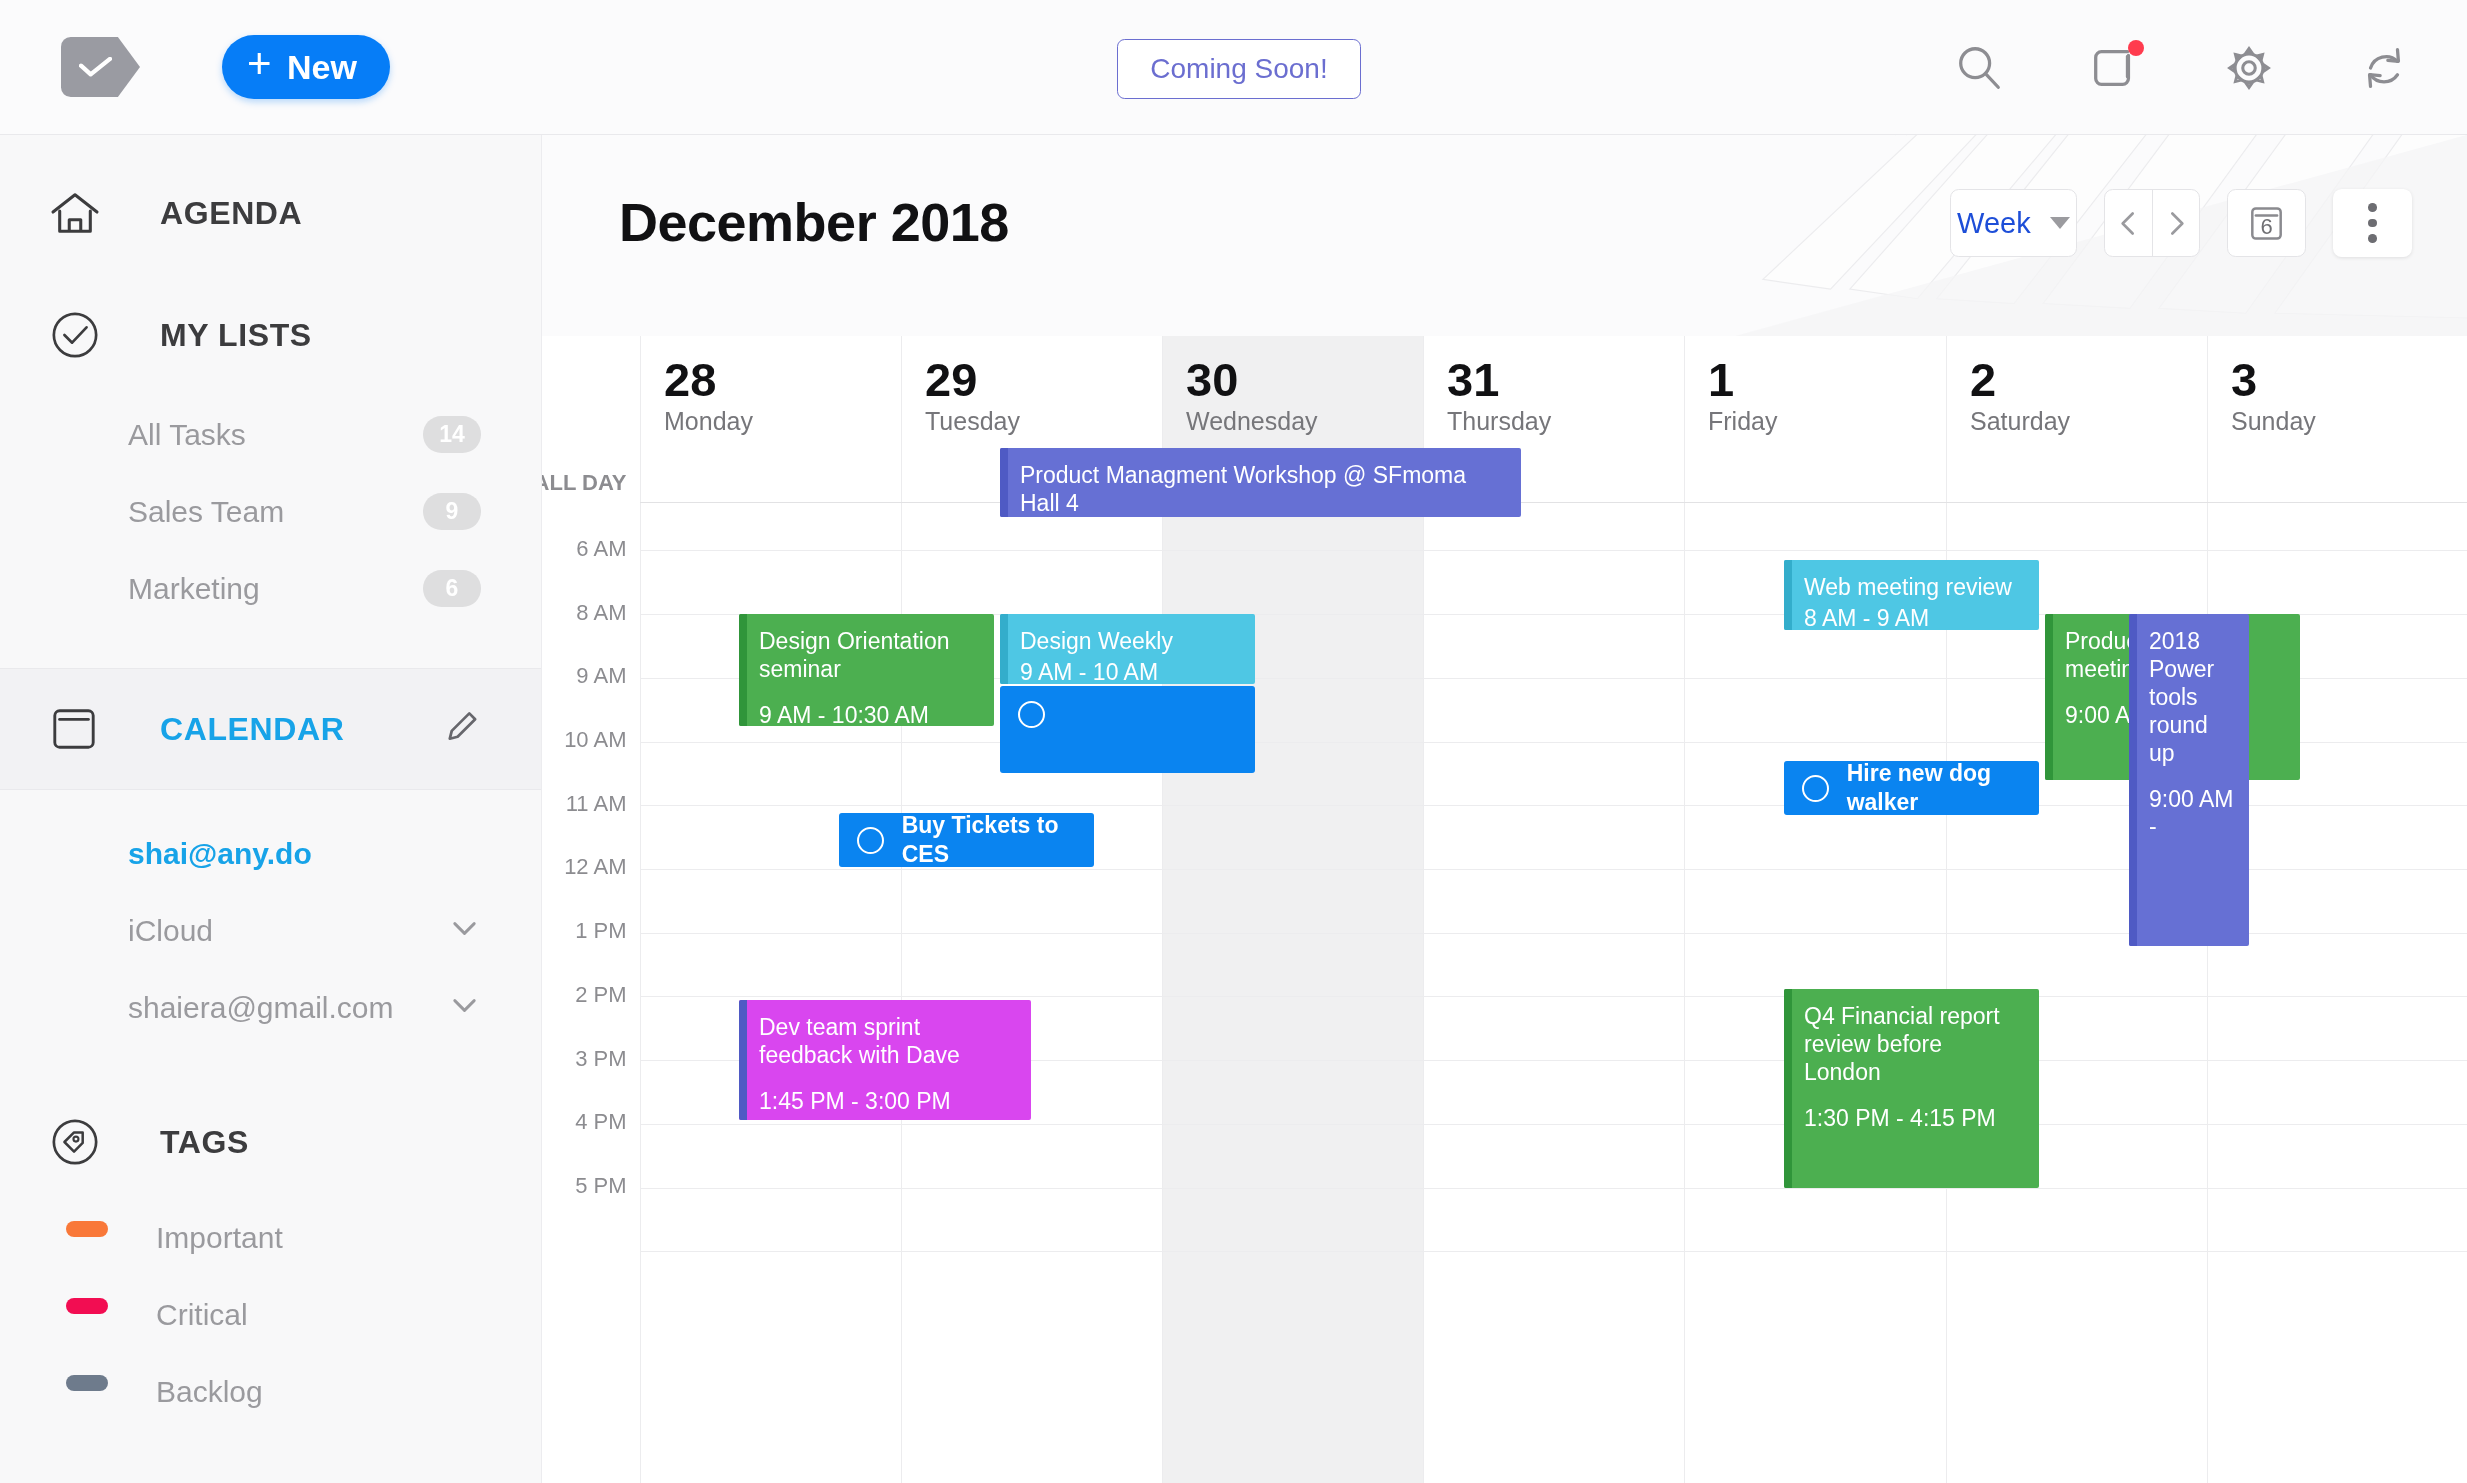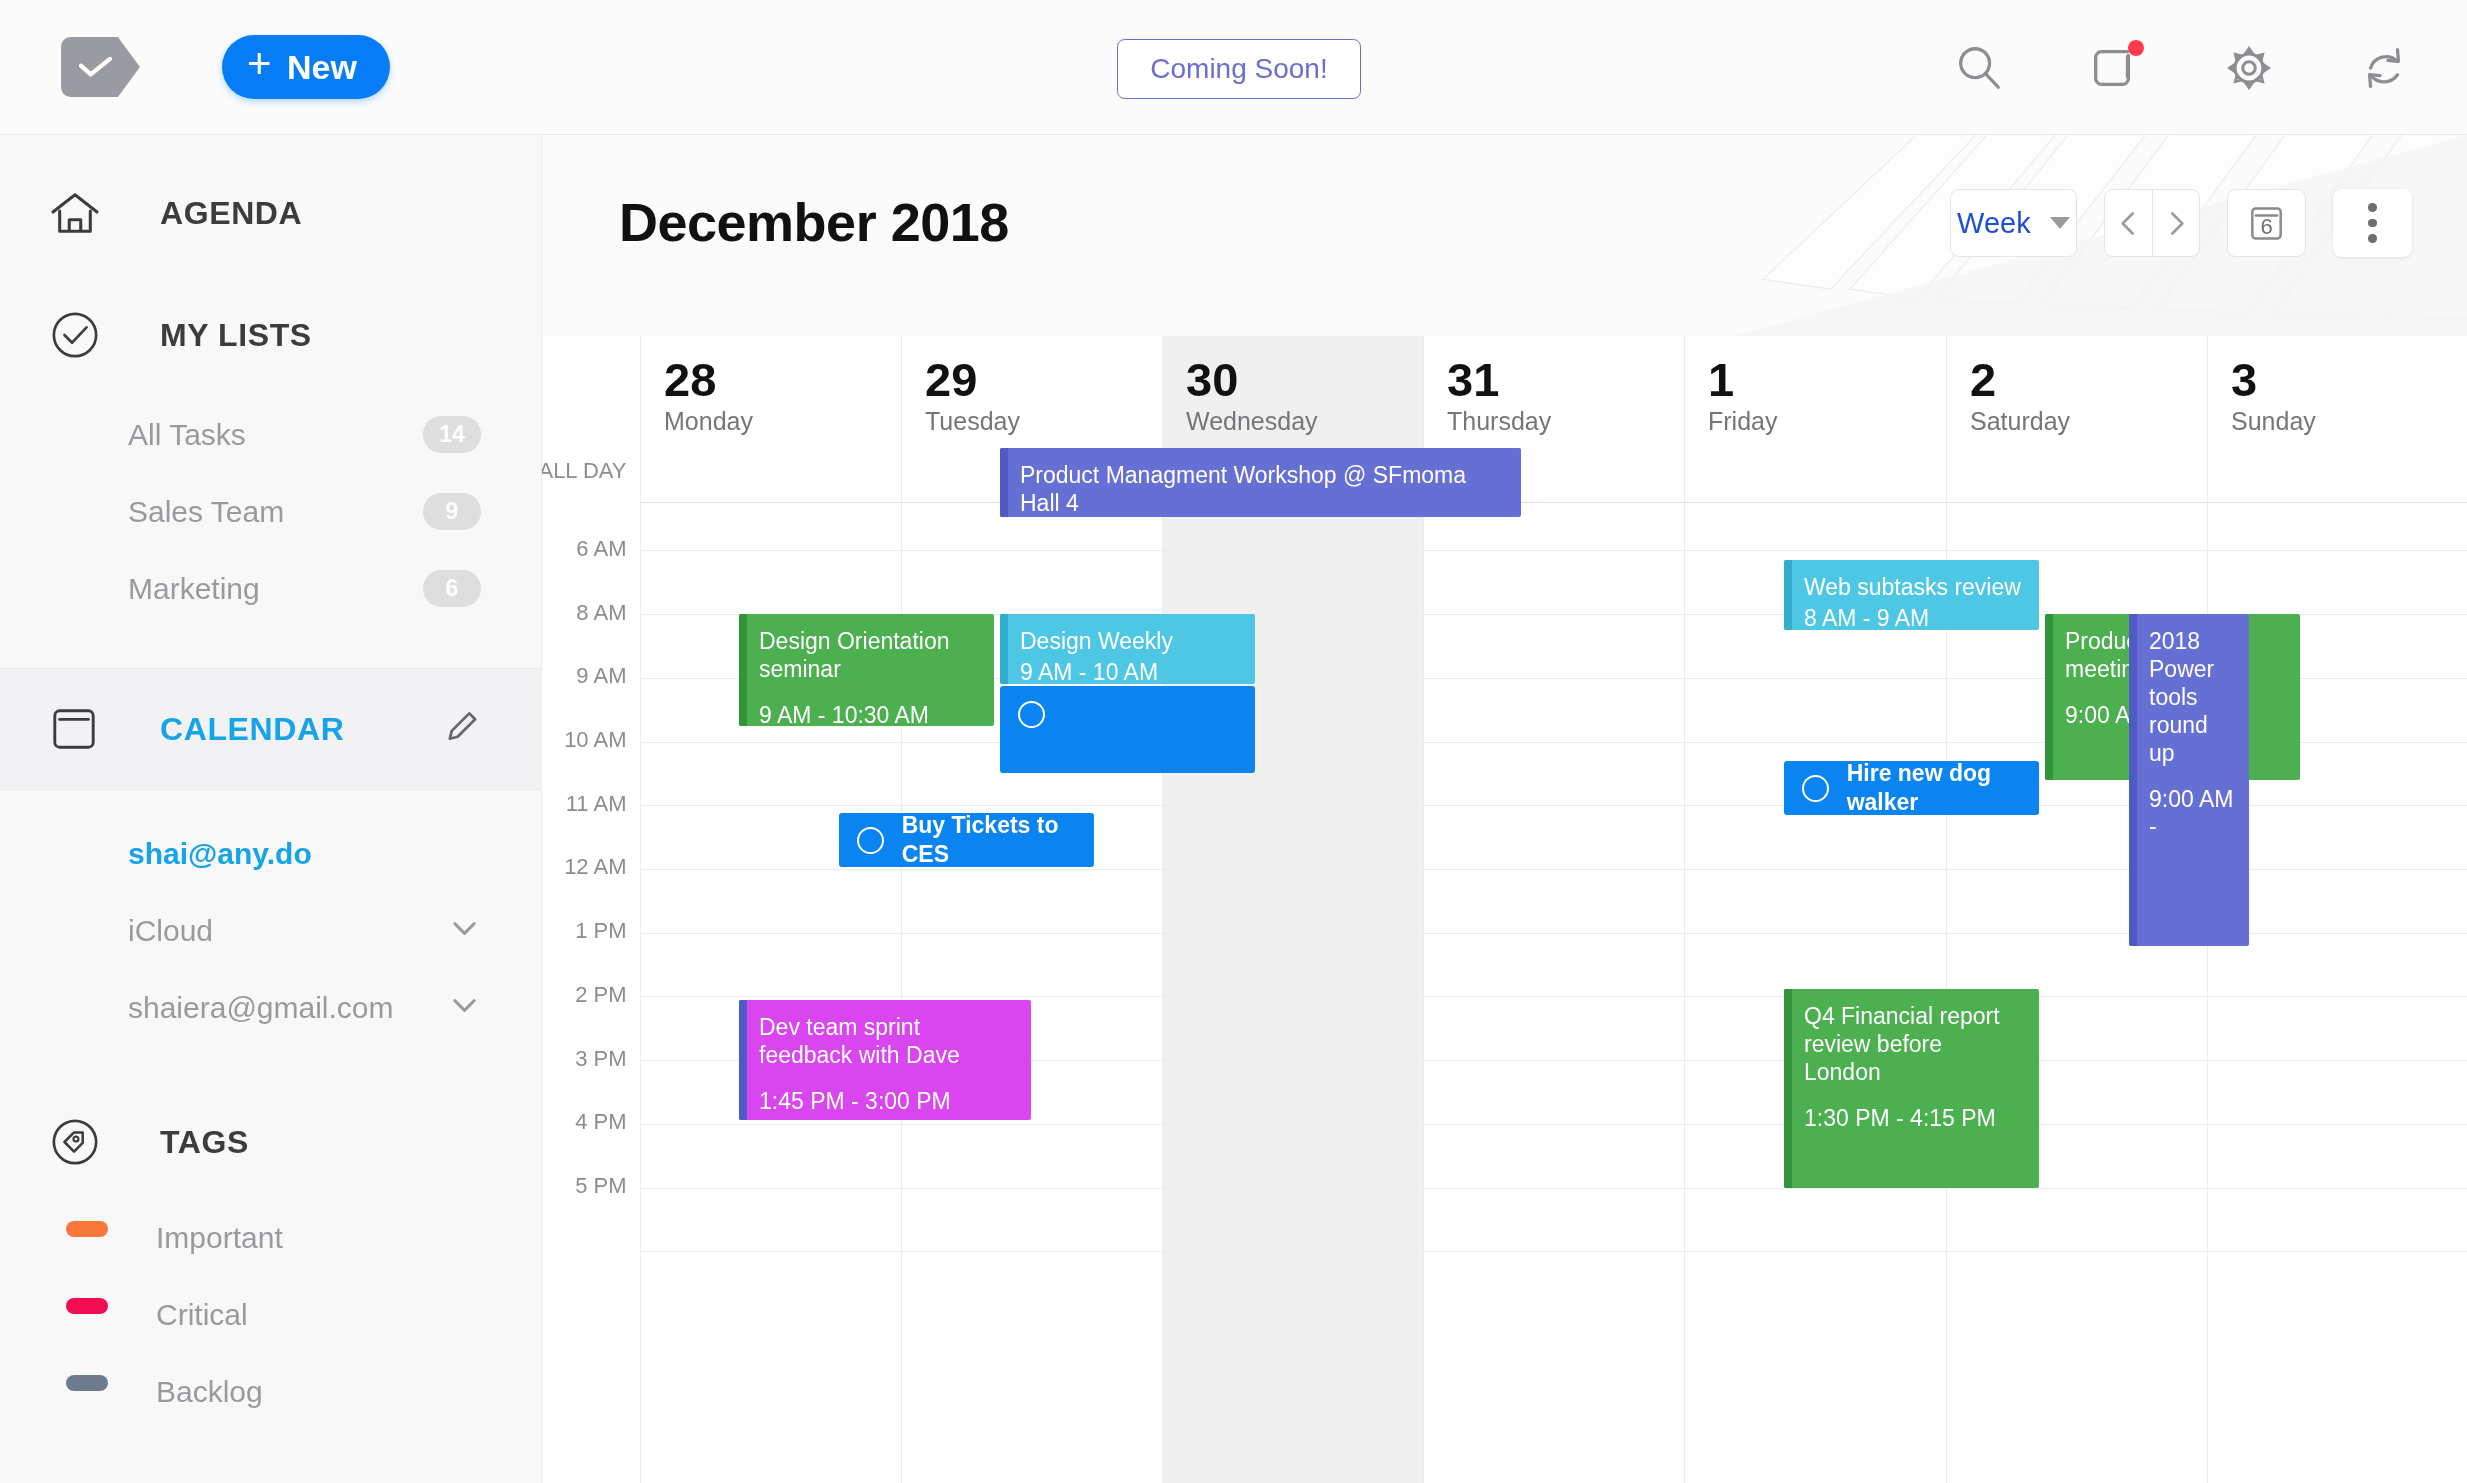--- a/index.html
+++ b/index.html
@@ -404,21 +404,21 @@
       <span class="kdot"></span>
       <span class="kdot"></span>
       <span class="kdot"></span>
     </div>
   </div>
 </div>
 
 <div class="grid-wrap">
 
   <div class="gutter">
-    <div class="gut-lbl" style="top:122px;">ALL DAY</div>
+    <div class="gut-lbl" style="top:134px;font-weight:bold;">ALL DAY</div>
     <div class="gut-lbl" style="top:200px;">6 AM</div>
     <div class="gut-lbl" style="top:264px;">8 AM</div>
     <div class="gut-lbl" style="top:327px;">9 AM</div>
     <div class="gut-lbl" style="top:391px;">10 AM</div>
     <div class="gut-lbl" style="top:455px;">11 AM</div>
     <div class="gut-lbl" style="top:518px;">12 AM</div>
     <div class="gut-lbl" style="top:582px;">1 PM</div>
     <div class="gut-lbl" style="top:646px;">2 PM</div>
     <div class="gut-lbl" style="top:710px;">3 PM</div>
     <div class="gut-lbl" style="top:773px;">4 PM</div>
@@ -506,21 +506,21 @@
     <span class="task-circle"></span>
   </div>
 
   <div class="task center" style="left:297px; top:477px; width:255px; height:54px;">
     <span class="task-circle"></span>
     <span class="task-label">Buy Tickets to CES</span>
   </div>
 
   <div class="ev" style="left:1242px; top:224px; width:255px; height:70px; background:#4ec7e4;">
     <span class="accent" style="background:#33adcb;"></span>
-    <div class="ev-title">Web subtasks review</div>
+    <div class="ev-title">Web meeting review</div>
     <div class="ev-time tight" style="margin-top:3.9px;">8 AM - 9 AM</div>
   </div>
 
   <div class="task center" style="left:1242px; top:425px; width:255px; height:54px;">
     <span class="task-circle"></span>
     <span class="task-label">Hire new dog walker</span>
   </div>
 
   <div class="ev" style="left:1503px; top:278px; width:255px; height:166px; background:#4caf50;">
     <span class="accent" style="background:#30953a;"></span>

